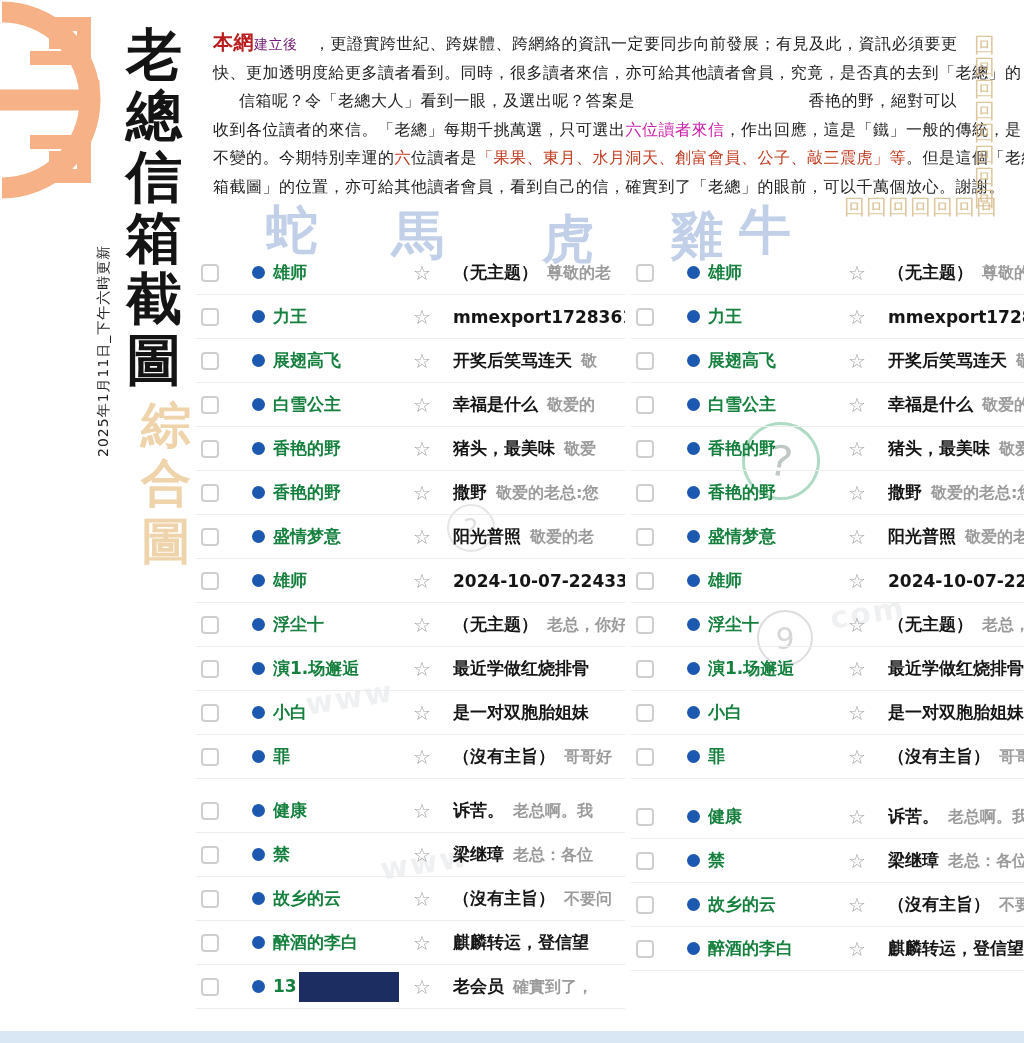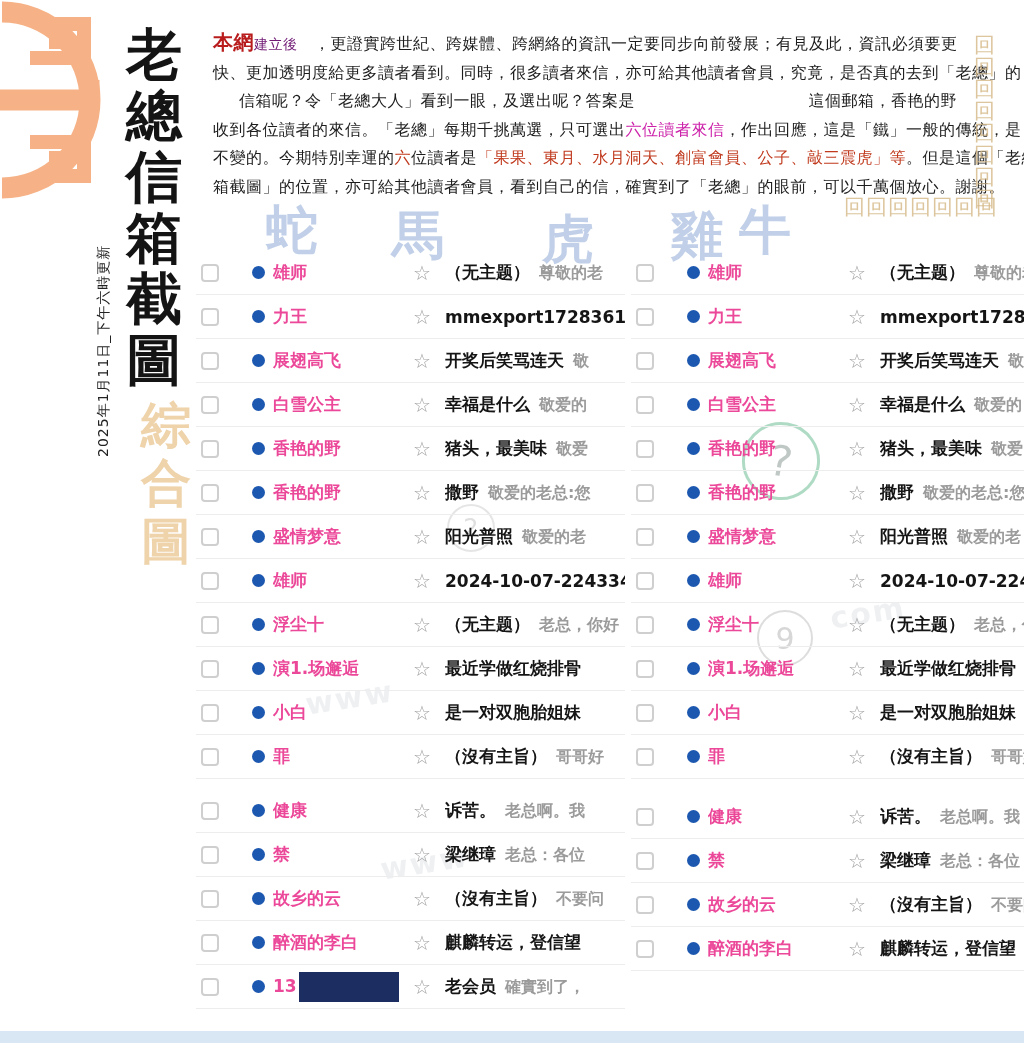--- a/index.html
+++ b/index.html
@@ -50,26 +50,26 @@
   .mailcol{position:absolute;top:251px;overflow:hidden;}
   .mailcol.c1{left:196px;width:429px;}
   .mailcol.c2{left:631px;width:393px;}
   .mrow{display:flex;align-items:center;height:44px;border-bottom:1px solid #ededed;
         padding-left:5px;box-sizing:border-box;overflow:hidden;}
   .mgap{height:10px;}
   .cb{flex:0 0 18px;width:18px;height:18px;border:2px solid #cfcfcf;border-radius:4px;
       background:#fff;box-sizing:border-box;}
   .dot{flex:0 0 13px;width:13px;height:13px;border-radius:50%;background:var(--accent);
        margin-left:33px;}
-  .sender{flex:0 0 140px;margin-left:8px;font-weight:700;font-size:17px;color:#ec4899;
+  .sender{flex:0 0 140px;margin-left:8px;font-weight:700;font-size:17px;color:#15803d;
           white-space:nowrap;overflow:hidden;}
   .redact{display:inline-block;width:100px;height:30px;background:var(--redact);
           vertical-align:middle;margin-left:2px;}
   .star{flex:0 0 24px;font-size:20px;color:#a3a3a3;line-height:1;}
-  .subjwrap{flex:1;white-space:nowrap;overflow:hidden;font-size:17px;margin-left:8px;}
+  .subjwrap{flex:1;white-space:nowrap;overflow:hidden;font-size:17px;margin-left:16px;}
   .subj{font-weight:700;color:#151515;}
   .prev{font-weight:600;color:#9b9b9b;font-size:16px;margin-left:9px;}
   
   .bottombar{position:absolute;left:0;top:1031px;width:1024px;height:12px;background:var(--bottombar);}
 </style>
 </head>
 <body>
 
 <div class="canvas">
 
@@ -97,21 +97,21 @@
       <span class="ch">合</span>
       <span class="ch">圖</span>
     </div>
   <div class="date-note">2025年1月11日_下午六時更新</div>
 
   <div class="intro">
       <div class="line"><span class="seg-em">本網</span><span class="seg-ghost">建立後</span><span class="seg-plain">　，更證實跨世紀、跨媒體、跨網絡的資訊一定要同步向前發展；有見及此，資訊必須要更</span></div>
       <div class="line"><span class="seg-plain">快、更加透明度給更多讀者看到。同時，很多讀者來信，亦可給其他讀者會員，究竟，是否真的去到「老總」的</span></div>
       <div class="line split">
         <span class="seg-plain">信箱呢？令「老總大人」看到一眼，及選出呢？答案是</span>
-        <span class="seg-plain">這個郵箱，香艳的野</span>
+        <span class="seg-plain">香艳的野，絕對可以</span>
       </div>
       <div class="line"><span class="seg-plain">收到各位讀者的來信。「老總」每期千挑萬選，只可選出</span><span class="seg-magenta">六位讀者來信</span><span class="seg-plain">，作出回應，這是「鐵」一般的傳統，是</span></div>
       <div class="line"><span class="seg-plain">不變的。今期特別幸運的</span><span class="seg-red">六</span><span class="seg-plain">位讀者是</span><span class="seg-red">「果果、東月、水月洞天、創富會員、公子、敲三震虎」等</span><span class="seg-plain">。但是這個「老總信</span></div>
       <div class="line"><span class="seg-plain">箱截圖」的位置，亦可給其他讀者會員，看到自己的信，確實到了「老總」的眼前，可以千萬個放心。謝謝。</span></div>
     </div>
 
   <div class="meander v">
       <div>回</div>
       <div>回</div>
       <div>回</div>

